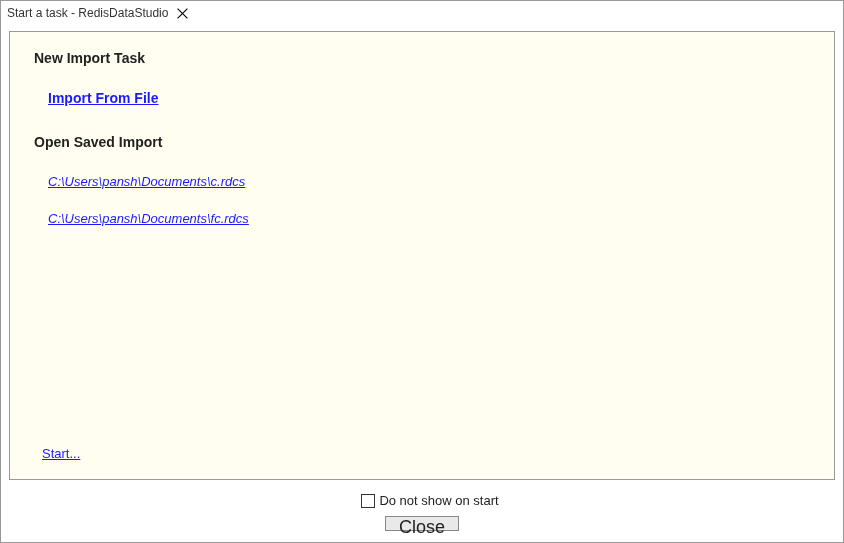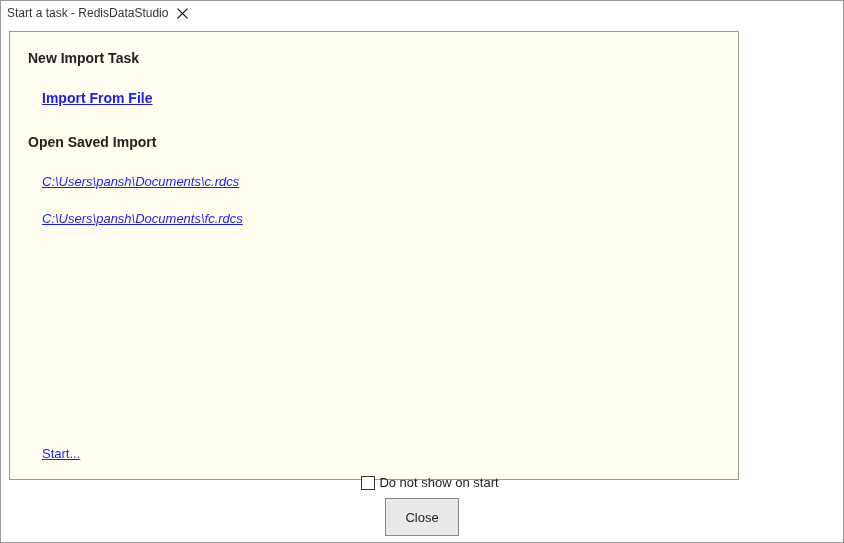--- a/index.html
+++ b/index.html
@@ -42,23 +42,23 @@
       width: 11px;
       height: 11px;
     }
     .content-wrap {
       padding: 6px 8px 8px 8px;
       background: #fff;
     }
     .panel {
       border: 1px solid #999;
       background: #fffef1;
-      width: 730px;
+      width: 826px;
       height: 449px;
-      padding: 18px 18px 14px 18px;
+      padding: 18px 18px 14px 24px;
       position: relative;
     }
     .section-heading {
       font-weight: bold;
       font-size: 14px;
       color: #222;
       margin-bottom: 24px;
     }
     .sub {
       margin-bottom: 28px;
@@ -114,25 +114,25 @@
       appearance: none;
       cursor: pointer;
     }
     .checkbox-row label {
       font-size: 13px;
       color: #222;
       cursor: pointer;
     }
     .close-button {
       width: 74px;
-      height: 38px;
+      height: 15px;
       background: #e9e9e9;
       border: 1px solid #888;
       font-family: inherit;
-      font-size: 13px;
+      font-size: 18px;
       color: #222;
       cursor: pointer;
     }
   </style>
 </head>
 <body>
 
 <div class="titlebar">
   <span class="title">Start a task - RedisDataStudio</span>
   <div class="close-btn">

